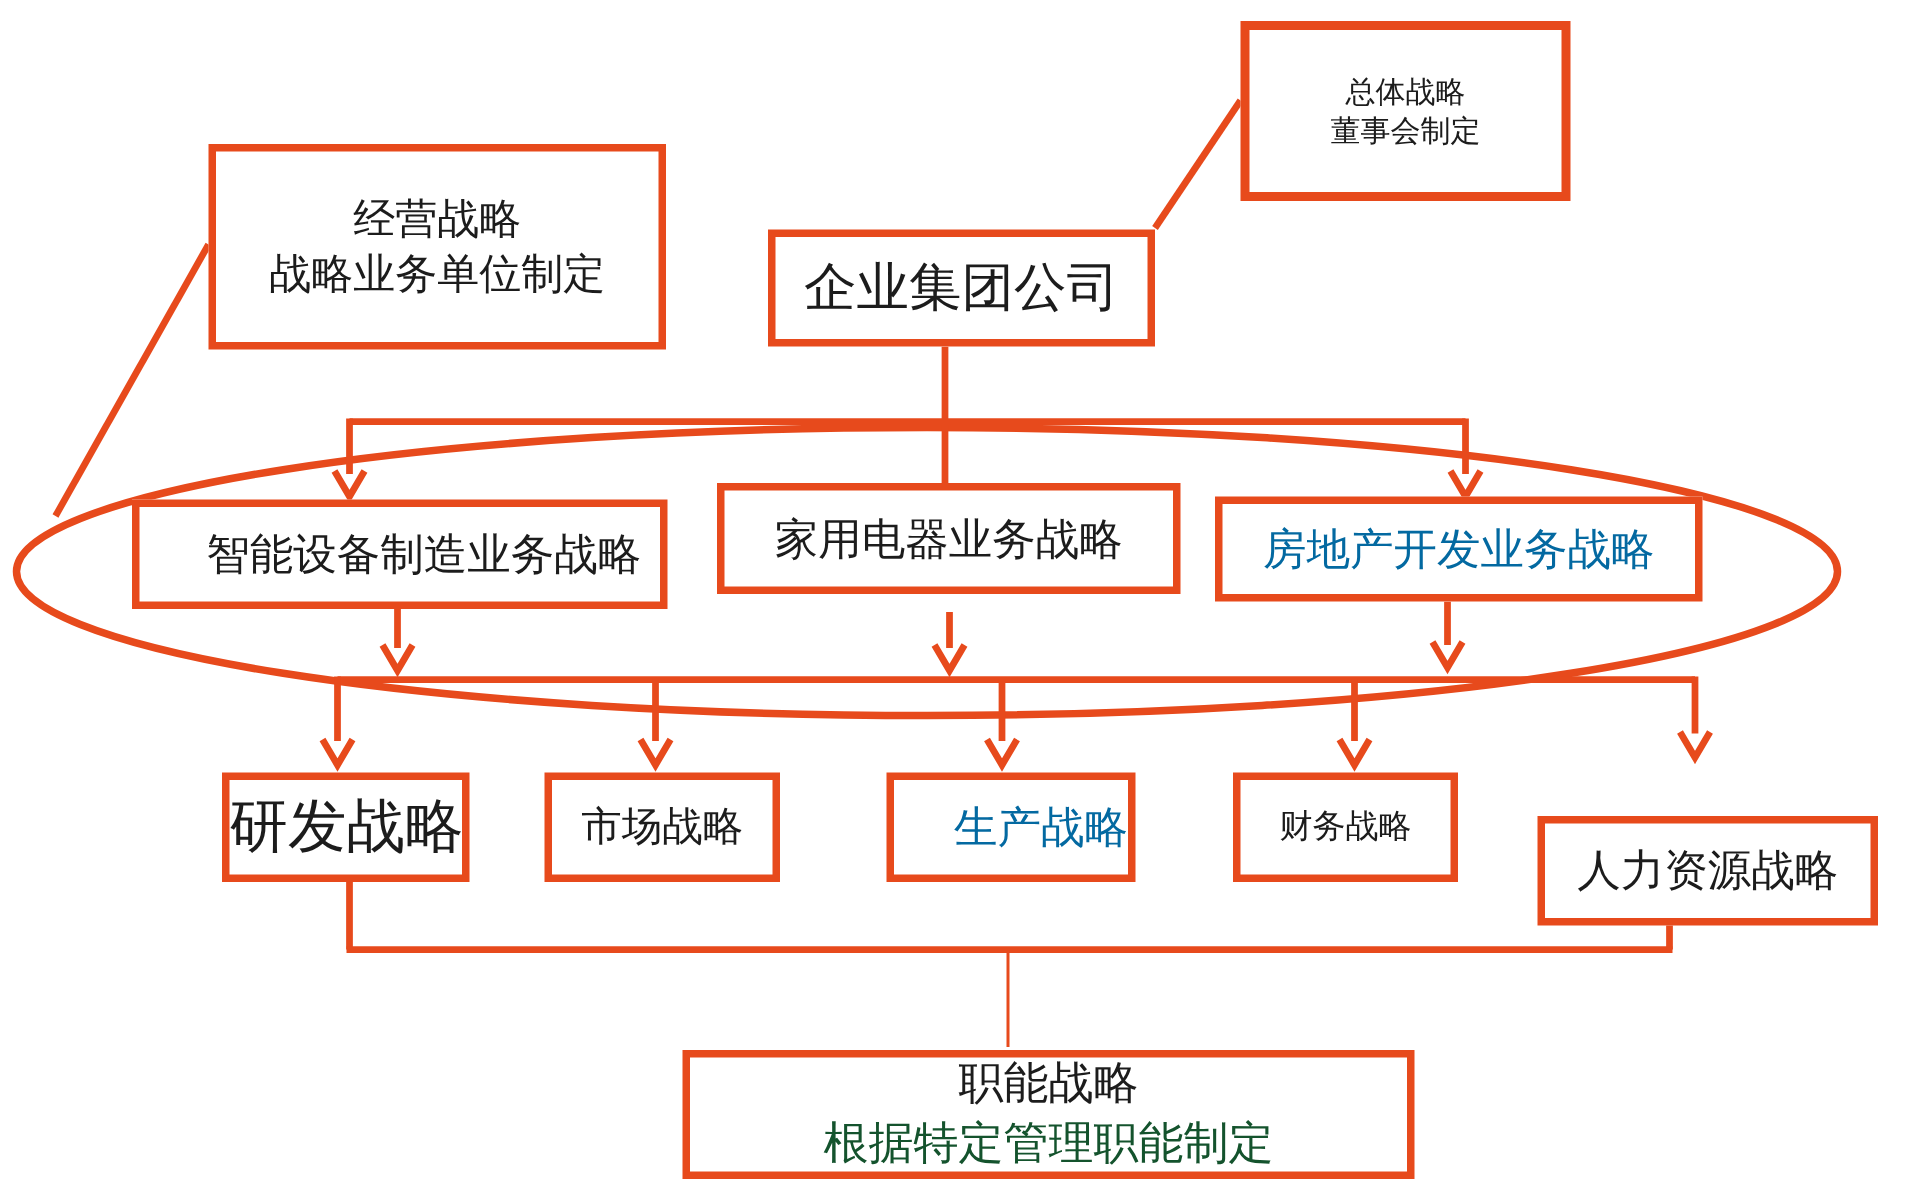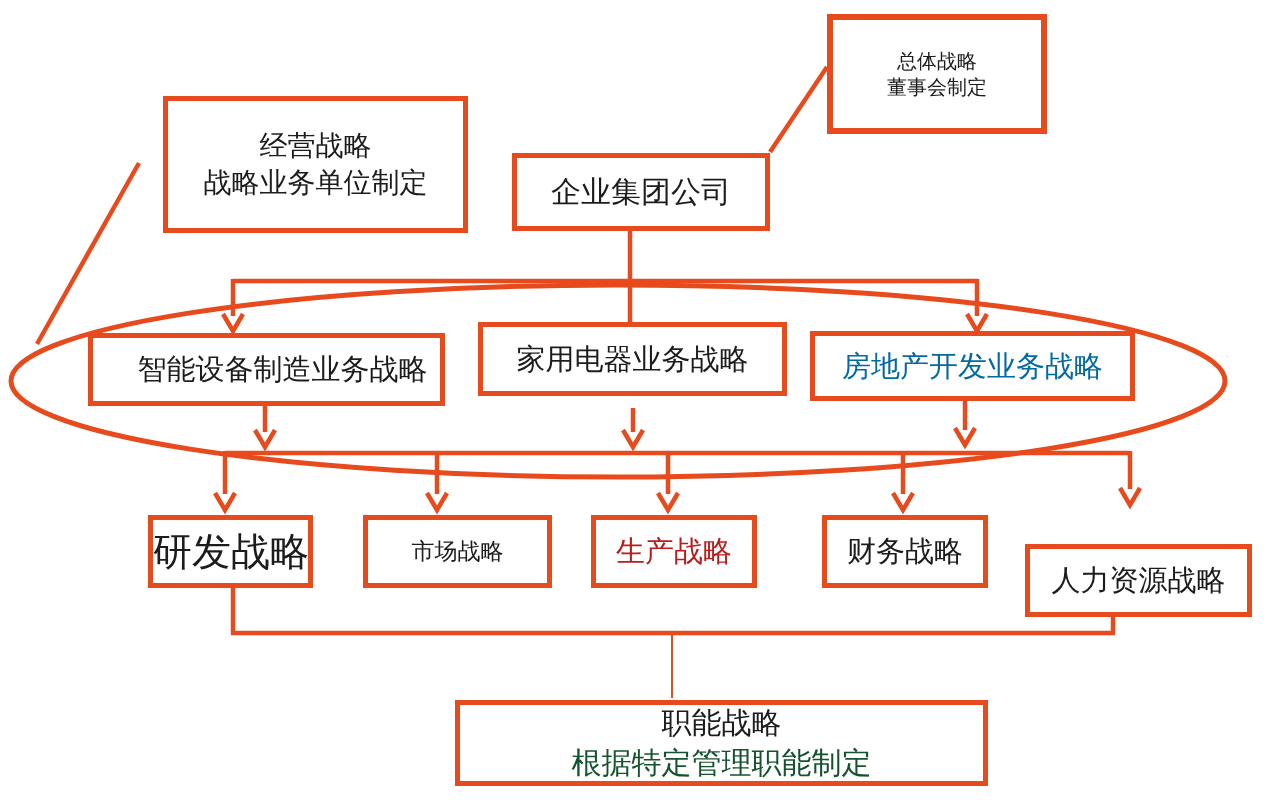--- a/index.html
+++ b/index.html
@@ -70,32 +70,32 @@
       <path d="M 255 430 L 265 447 L 275 430" fill="none" stroke="#E74A1C" stroke-width="4.5" stroke-linejoin="miter"></path>
       <path d="M 623 430 L 633 447 L 643 430" fill="none" stroke="#E74A1C" stroke-width="4.5" stroke-linejoin="miter"></path>
       <path d="M 955 428 L 965 445 L 975 428" fill="none" stroke="#E74A1C" stroke-width="4.5" stroke-linejoin="miter"></path>
       <path d="M 215 493 L 225 510 L 235 493" fill="none" stroke="#E74A1C" stroke-width="4.5" stroke-linejoin="miter"></path>
       <path d="M 427 493 L 437 510 L 447 493" fill="none" stroke="#E74A1C" stroke-width="4.5" stroke-linejoin="miter"></path>
       <path d="M 658 493 L 668 510 L 678 493" fill="none" stroke="#E74A1C" stroke-width="4.5" stroke-linejoin="miter"></path>
       <path d="M 893 493 L 903 510 L 913 493" fill="none" stroke="#E74A1C" stroke-width="4.5" stroke-linejoin="miter"></path>
       <path d="M 1120 488 L 1130 505 L 1140 488" fill="none" stroke="#E74A1C" stroke-width="4.5" stroke-linejoin="miter"></path>
     </svg>
   <div id="node-layer">
-      <div class="node" style="left: 512px; top: 153px; width: 258px; height: 78px; border: 5px solid rgb(231, 74, 28); font-size: 30px;">
+      <div class="node" style="left: 512px; top: 153px; width: 258px; height: 78px; border: 5px solid rgb(231, 74, 28); font-size: 35px;">
     <div class="node-lines">
           <div class="node-line" style="color: rgb(28, 28, 28);">企业集团公司</div>
         </div>
   </div>
       <div class="node" style="left: 827px; top: 14px; width: 220px; height: 120px; border: 6px solid rgb(231, 74, 28); font-size: 20px;">
     <div class="node-lines">
           <div class="node-line" style="color: rgb(28, 28, 28);">总体战略</div>
           <div class="node-line" style="color: rgb(28, 28, 28);">董事会制定</div>
         </div>
   </div>
-      <div class="node" style="left: 139px; top: 96px; width: 305px; height: 137px; border: 5px solid rgb(231, 74, 28); font-size: 28px; margin-left: 24px;">
+      <div class="node" style="left: 139px; top: 96px; width: 305px; height: 137px; border: 5px solid rgb(231, 74, 28); font-size: 28px;">
     <div class="node-lines">
           <div class="node-line" style="color: rgb(28, 28, 28);">经营战略</div>
           <div class="node-line" style="color: rgb(28, 28, 28);">战略业务单位制定</div>
         </div>
   </div>
       <div class="node" style="left: 88px; top: 333px; width: 357px; height: 73px; border: 5px solid rgb(231, 74, 28); font-size: 29px;">
     <div class="node-lines">
           <div class="node-line" style="color: rgb(28, 28, 28); padding-left: 32px;">智能设备制造业务战略</div>
         </div>
   </div>
@@ -107,40 +107,40 @@
       <div class="node" style="left: 810px; top: 331px; width: 325px; height: 70px; border: 5px solid rgb(231, 74, 28); font-size: 29px;">
     <div class="node-lines">
           <div class="node-line" style="color: #0369a1;">房地产开发业务战略</div>
         </div>
   </div>
       <div class="node" style="left: 148px; top: 515px; width: 165px; height: 73px; border: 5px solid rgb(231, 74, 28); font-size: 39px;">
     <div class="node-lines">
           <div class="node-line" style="color: rgb(28, 28, 28);">研发战略</div>
         </div>
   </div>
-      <div class="node" style="left: 363px; top: 515px; width: 189px; height: 73px; border: 5px solid rgb(231, 74, 28); font-size: 23px;">
+      <div class="node" style="left: 363px; top: 515px; width: 157px; height: 73px; border: 5px solid rgb(231, 74, 28); font-size: 27px;">
     <div class="node-lines">
           <div class="node-line" style="color: rgb(28, 28, 28);">市场战略</div>
         </div>
   </div>
       <div class="node" style="left: 591px; top: 515px; width: 166px; height: 73px; border: 5px solid rgb(231, 74, 28); font-size: 29px;">
     <div class="node-lines">
-          <div class="node-line" style="color: #b91c1c;">生产战略</div>
+          <div class="node-line" style="color: #0369a1; text-align: right;">生产战略</div>
         </div>
   </div>
-      <div class="node" style="left: 822px; top: 515px; width: 166px; height: 73px; border: 5px solid rgb(231, 74, 28); font-size: 29px;">
+      <div class="node" style="left: 822px; top: 515px; width: 150px; height: 73px; border: 5px solid rgb(231, 74, 28); font-size: 22px;">
     <div class="node-lines">
           <div class="node-line" style="color: rgb(28, 28, 28);">财务战略</div>
         </div>
   </div>
       <div class="node" style="left: 1025px; top: 512px; width: 227px; height: 73px; border: 5px solid rgb(231, 74, 28); font-size: 29px; margin-top: 32px;">
     <div class="node-lines">
           <div class="node-line" style="color: rgb(28, 28, 28);">人力资源战略</div>
         </div>
   </div>
-      <div class="node" style="left: 455px; top: 700px; width: 533px; height: 86px; border: 5px solid rgb(231, 74, 28); font-size: 30px;">
+      <div class="node" style="left: 455px; top: 700px; width: 488px; height: 86px; border: 5px solid rgb(231, 74, 28); font-size: 30px;">
     <div class="node-lines">
           <div class="node-line" style="color: rgb(28, 28, 28);">职能战略</div>
           <div class="node-line" style="color: #14532d;">根据特定管理职能制定</div>
         </div>
   </div>
     </div>
 </div>
 
 </body></html>

